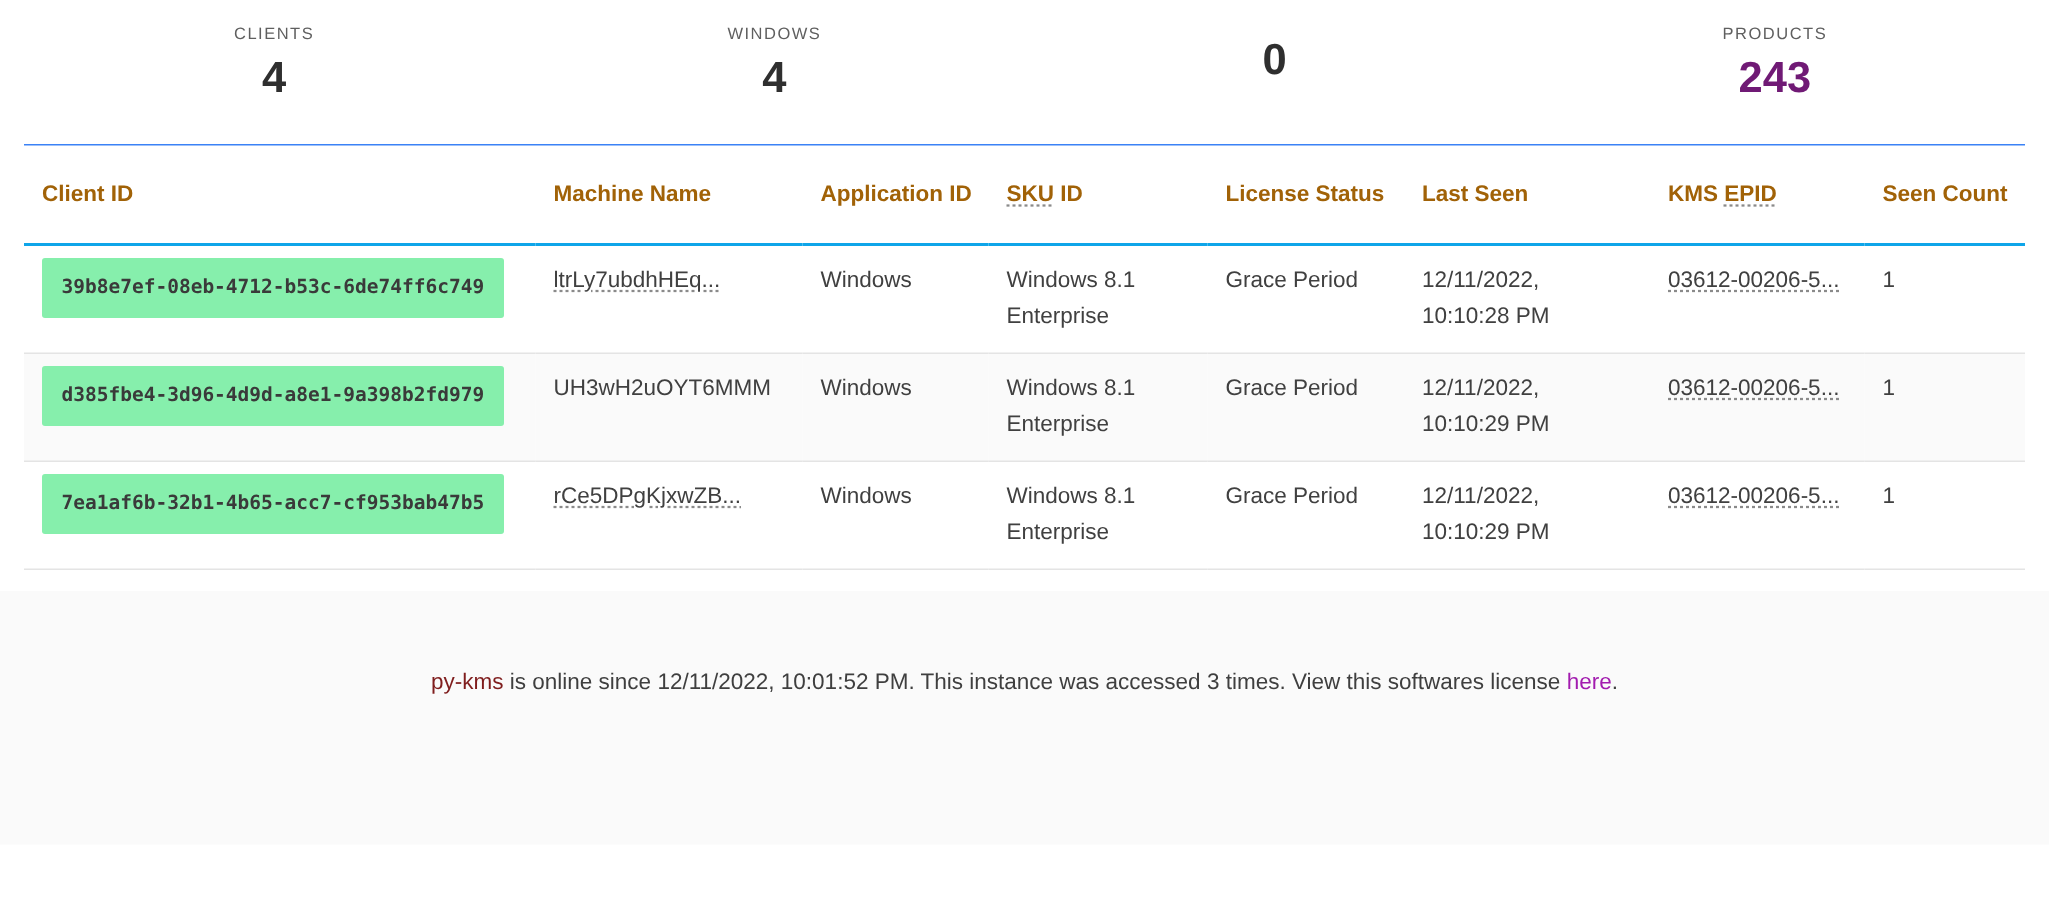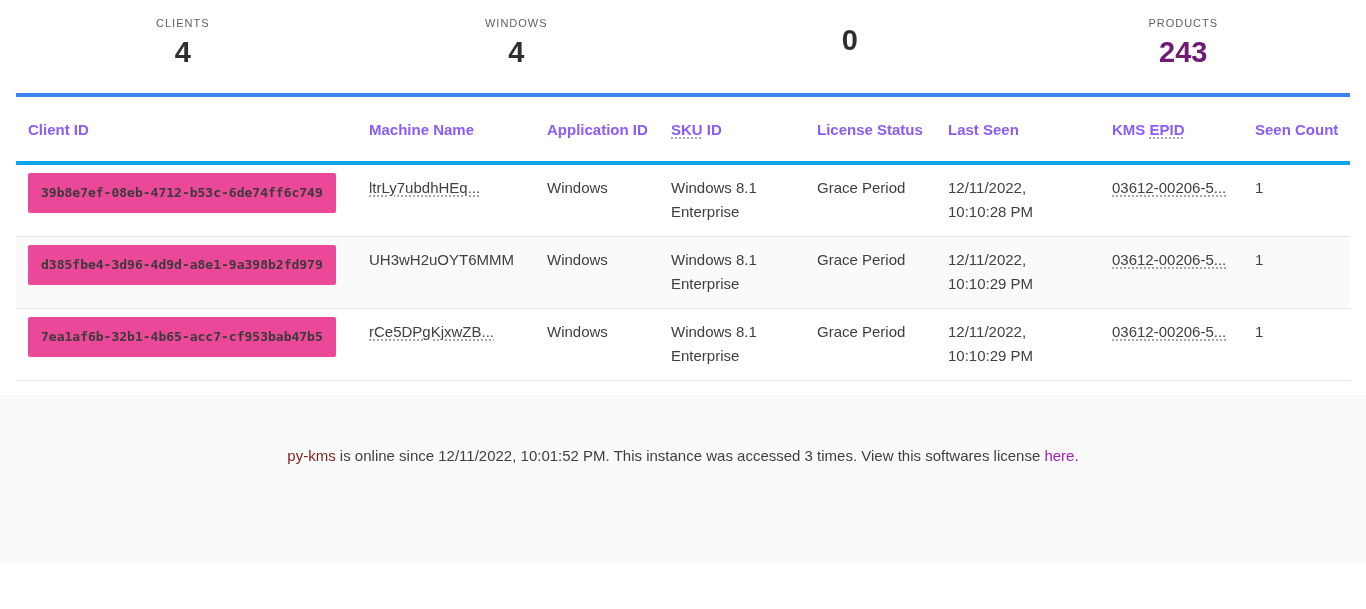--- a/index.html
+++ b/index.html
@@ -8,21 +8,21 @@
     background: #ffffff;
     font-family: "Liberation Sans", sans-serif;
     color: #404040;
     overflow: hidden;
   }
   
   .stats {
     margin: 0 16px;
     height: 97px;
     display: flex;
-    border-bottom: 4px solid #3b82f6;
+    border-bottom: 1px solid #3b82f6;
   }
   .stat {
     flex: 1;
     text-align: center;
     padding-top: 17px;
   }
   .stat-label {
     font-size: 11px;
     letter-spacing: 1px;
     color: #5f5f5f;
@@ -51,37 +51,37 @@
   .kms-table col.c6 { width: 164px; }
   .kms-table col.c7 { width: 143px; }
   .kms-table col.c8 { width: 107px; }
   .kms-table th {
     height: 66px;
     text-align: left;
     vertical-align: middle;
     padding: 0 12px;
     font-size: 15px;
     font-weight: 700;
-    color: #8b5cf6;
+    color: #a16207;
     white-space: nowrap;
-    border-bottom: 4px solid #0ea5e9;
+    border-bottom: 2px solid #0ea5e9;
   }
   .kms-table td {
     vertical-align: top;
     padding: 11px 12px 12px 12px;
     line-height: 24px;
     color: #404040;
     border-bottom: 1px solid #e4e4e4;
   }
   .kms-table tbody tr { height: 65px; }
   .kms-table tbody tr:nth-child(even) { background: #fafafa; }
   .kms-table td.chip-cell { padding-top: 8px; }
   .chip {
     display: inline-block;
-    background: #ec4899;
+    background: #86efac;
     padding: 8px 13px;
     border-radius: 2px;
     font-family: "DejaVu Sans Mono", monospace;
     font-size: 13px;
     font-weight: 600;
     color: #3a3a3a;
     white-space: nowrap;
   }
   .dotted {
     text-decoration: underline dotted #8a8a8a;

